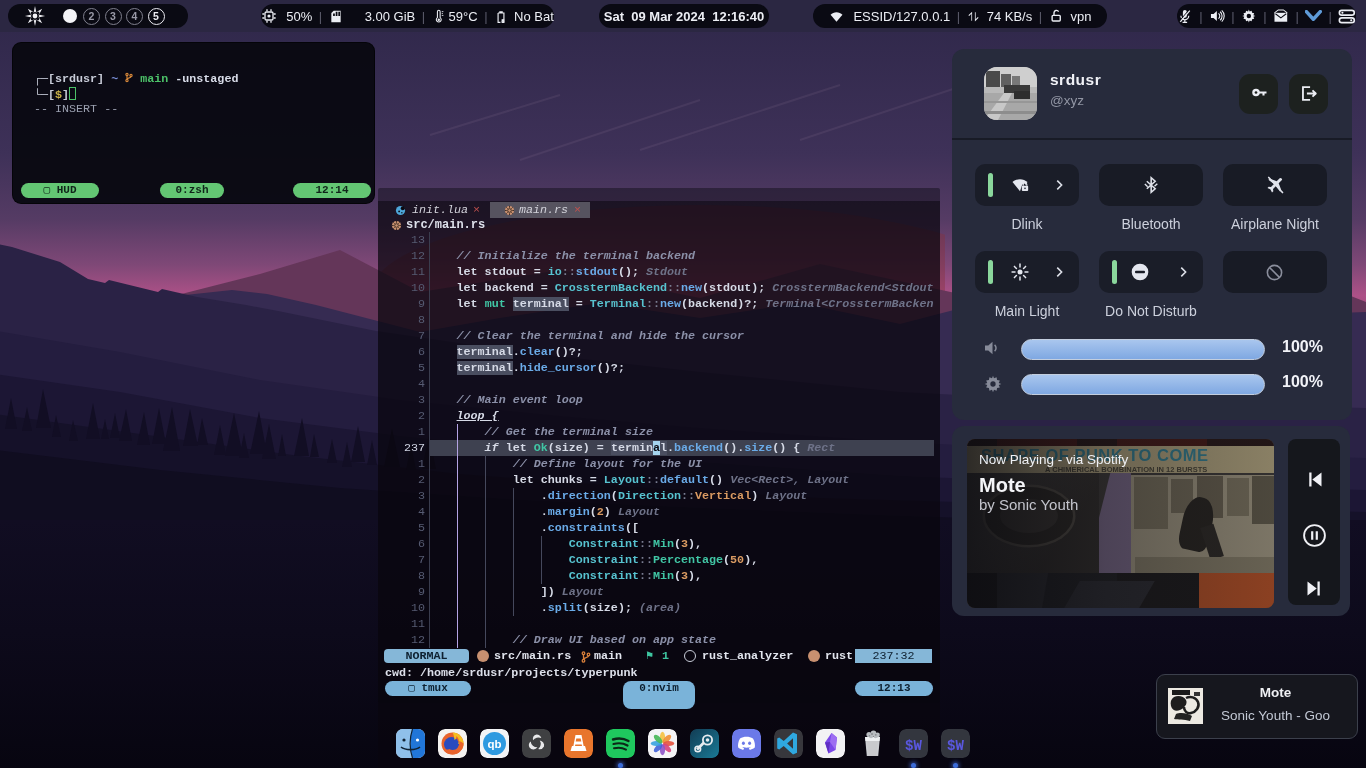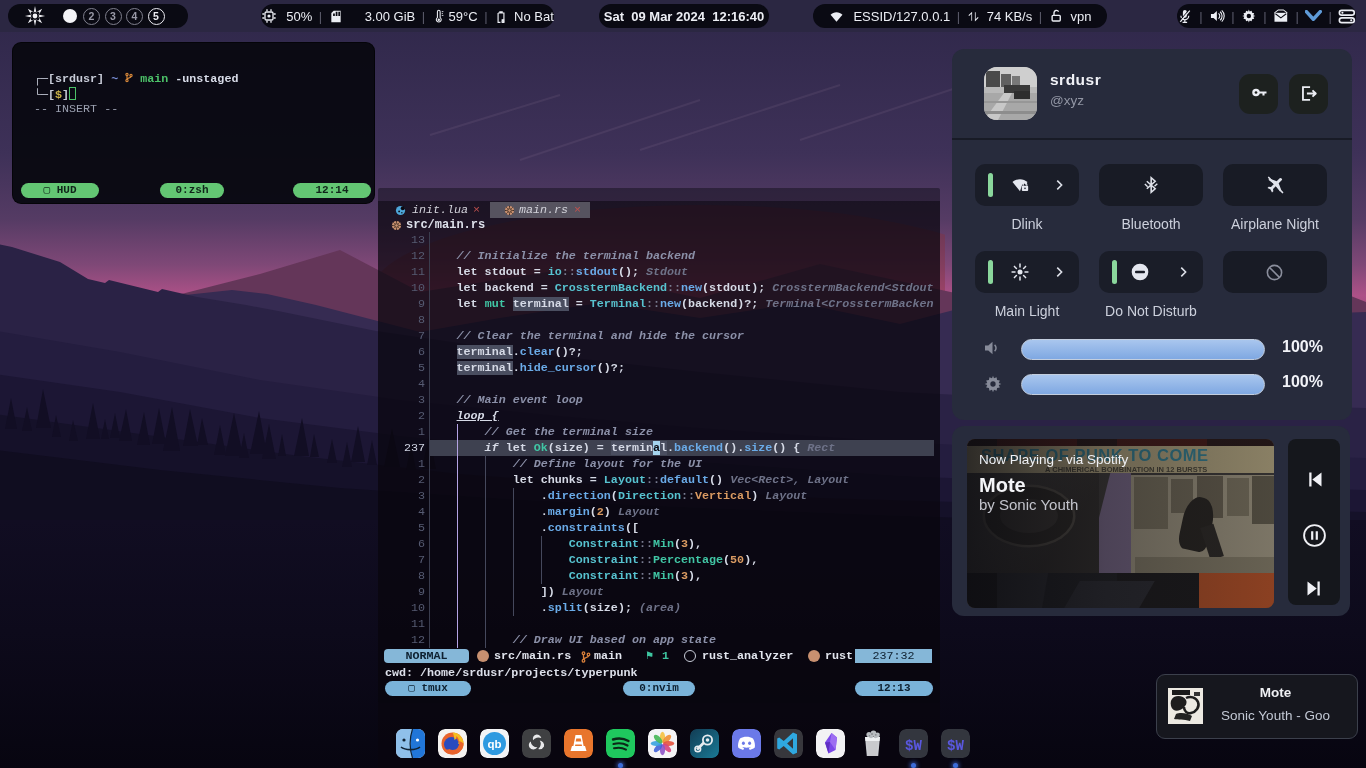--- a/index.html
+++ b/index.html
@@ -289,21 +289,21 @@
 <span class="abs" style="left:284px;color:#3ec5a0">1</span>
 <span class="abs" style="left:306px;top:2px;width:12px;height:12px;border-radius:50%;border:1.5px solid #c8ccd8;box-sizing:border-box"></span>
 <span class="abs" style="left:324px;color:#e2e5ee">rust_analyzer</span>
 <span class="abs" style="left:430px;top:2px;width:12px;height:12px;border-radius:50%;background:#c89070"></span>
 <span class="abs" style="left:447px;color:#e2e5ee">rust</span>
 <span class="abs" style="left:477px;top:1px;width:77px;height:14px;background:#85b7d8;border-radius:0;color:#0e2030;font-weight:normal;text-align:center;line-height:14px">237:32</span>
 </div>
 <div class="abs mono" style="left:7px;top:478px;font-size:11.7px;color:#dde0ea;font-weight:bold">cwd: /home/srdusr/projects/typerpunk</div>
 
 <div class="abs" style="left:7px;top:493px;width:86px;height:15px;background:#7ab3d9;border-radius:8px;color:#0e2030;font-family:'Liberation Mono',monospace;font-size:11px;font-weight:bold;text-align:center;line-height:15px">▢ tmux</div>
-<div class="abs" style="left:245px;top:493px;width:72px;height:15px;background:#7ab3d9;border-radius:8px;color:#0e2030;font-family:'Liberation Mono',monospace;font-size:11px;font-weight:bold;text-align:center;line-height:15px">0:nvim</div>
+<div class="abs" style="left:245px;top:493px;width:72px;height:28px;background:#7ab3d9;border-radius:8px;color:#0e2030;font-family:'Liberation Mono',monospace;font-size:11px;font-weight:bold;text-align:center;line-height:15px">0:nvim</div>
 <div class="abs" style="left:477px;top:493px;width:78px;height:15px;background:#7ab3d9;border-radius:8px;color:#0e2030;font-family:'Liberation Mono',monospace;font-size:11px;font-weight:bold;text-align:center;line-height:15px">12:13</div>
 </div>
 
 <div class="abs" style="left:952px;top:49px;width:400px;height:371px;background:#272b3c;border-radius:12px">
 
 <div class="abs" style="left:32px;top:18px;width:53px;height:53px;border-radius:13px;overflow:hidden">
 <svg width="53" height="53" viewBox="0 0 53 53">
         <rect width="53" height="53" fill="#b9b9b9"></rect>
         <rect x="0" y="0" width="53" height="20" fill="#cfcfcf"></rect>
         <rect x="2" y="4" width="14" height="16" fill="#4a4a4a"></rect>

